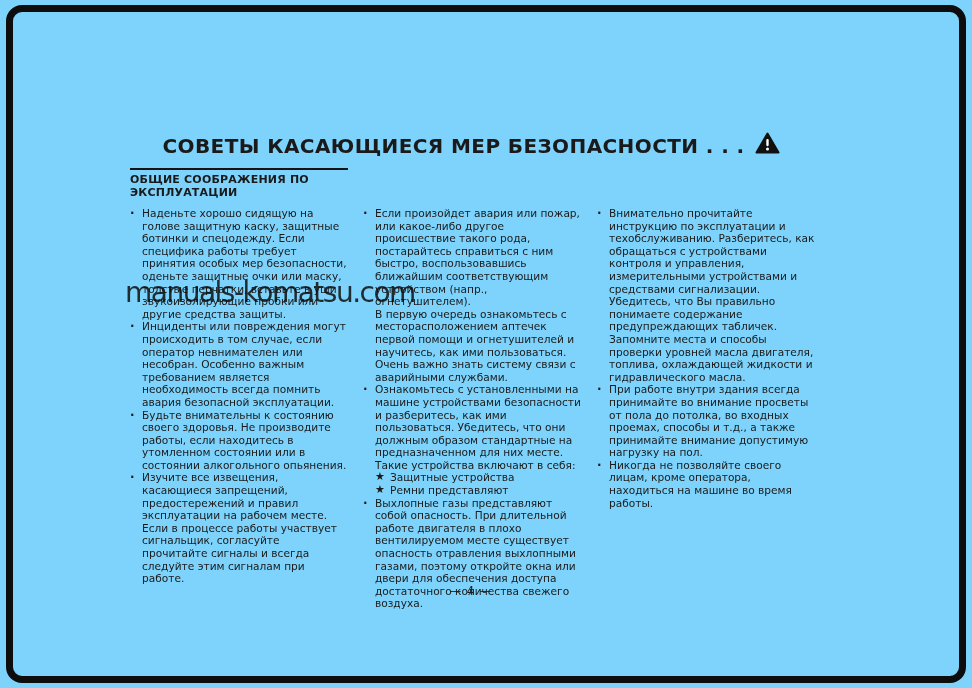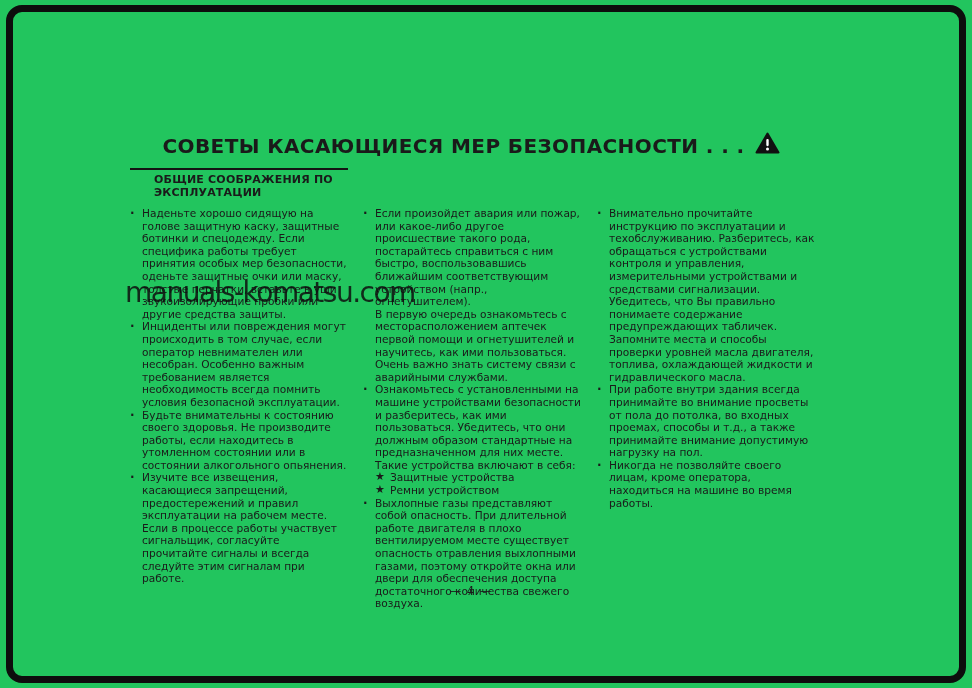--- a/index.html
+++ b/index.html
@@ -8,21 +8,21 @@
     background: #ffffff;
     width: 972px;
     height: 688px;
     font-family: "DejaVu Sans", "Liberation Sans", sans-serif;
     color: #1a1a1a;
   }
   #page {
     position: relative;
     width: 972px;
     height: 688px;
-    background: #22c55e;
+    background: #7dd3fc;
     overflow: hidden;
   }
   .frame {
     position: absolute;
     left: 6px; top: 5px; right: 6px; bottom: 5px;
     border: 7px solid #0d0d0d;
     border-radius: 16px;
     pointer-events: none;
     z-index: 40;
   }
@@ -50,21 +50,20 @@
   }
   .section-heading {
     position: absolute;
     left: 130px; top: 174px;
     width: 240px;
     font-size: 11px;
     font-weight: bold;
     line-height: 12.5px;
     letter-spacing: 0.2px;
     white-space: pre-line;
-    margin-left: 24px;
   }
   .col {
     position: absolute;
     top: 207px;
     width: 218px;
     font-size: 10.6px;
     line-height: 12.6px;
   }
   .col-1 { left: 130px; }
   .col-2 { left: 363px; }
@@ -122,21 +121,21 @@
   <div class="section-heading">ОБЩИЕ СООБРАЖЕНИЯ ПО
 ЭКСПЛУАТАЦИИ</div>
 
   <div class="col col-1">
     <div class="item">
       <span class="marker">·</span>
       <span class="txt">Наденьте хорошо сидящую на голове защитную каску, защитные ботинки и спецодежду. Если специфика работы требует принятия особых мер безопасности, оденьте защитные очки или маску, толстые перчатки, вставьте в уши звукоизолирующие пробки или другие средства защиты.</span>
     </div>
     <div class="item">
       <span class="marker">·</span>
-      <span class="txt">Инциденты или повреждения могут происходить в том случае, если оператор невнимателен или несобран. Особенно важным требованием является необходимость всегда помнить условия безопасной эксплуатации.</span>
+      <span class="txt">Инциденты или повреждения могут происходить в том случае, если оператор невнимателен или несобран. Особенно важным требованием является необходимость всегда помнить авария безопасной эксплуатации.</span>
     </div>
     <div class="item">
       <span class="marker">·</span>
       <span class="txt">Будьте внимательны к состоянию своего здоровья. Не производите работы, если находитесь в утомленном состоянии или в состоянии алкогольного опьянения.</span>
     </div>
     <div class="item">
       <span class="marker">·</span>
       <span class="txt">Изучите все извещения, касающиеся запрещений, предостережений и правил эксплуатации на рабочем месте.
 Если в процессе работы участвует сигнальщик, согласуйте прочитайте сигналы и всегда следуйте этим сигналам при работе.</span>
     </div>
@@ -151,21 +150,21 @@
     <div class="item">
       <span class="marker">·</span>
       <span class="txt">Ознакомьтесь с установленными на машине устройствами безопасности и разберитесь, как ими пользоваться. Убедитесь, что они должным образом стандартные на предназначенном для них месте. Такие устройства включают в себя:</span>
     </div>
     <div class="item sub">
       <span class="marker">★</span>
       <span class="txt">Защитные устройства</span>
     </div>
     <div class="item sub">
       <span class="marker">★</span>
-      <span class="txt">Ремни устройством</span>
+      <span class="txt">Ремни представляют</span>
     </div>
     <div class="item">
       <span class="marker">·</span>
       <span class="txt">Выхлопные газы представляют собой опасность. При длительной работе двигателя в плохо вентилируемом месте существует опасность отравления выхлопными газами, поэтому откройте окна или двери для обеспечения доступа достаточного количества свежего воздуха.</span>
     </div>
   </div>
 
   <div class="col col-3">
     <div class="item">
       <span class="marker">·</span>

